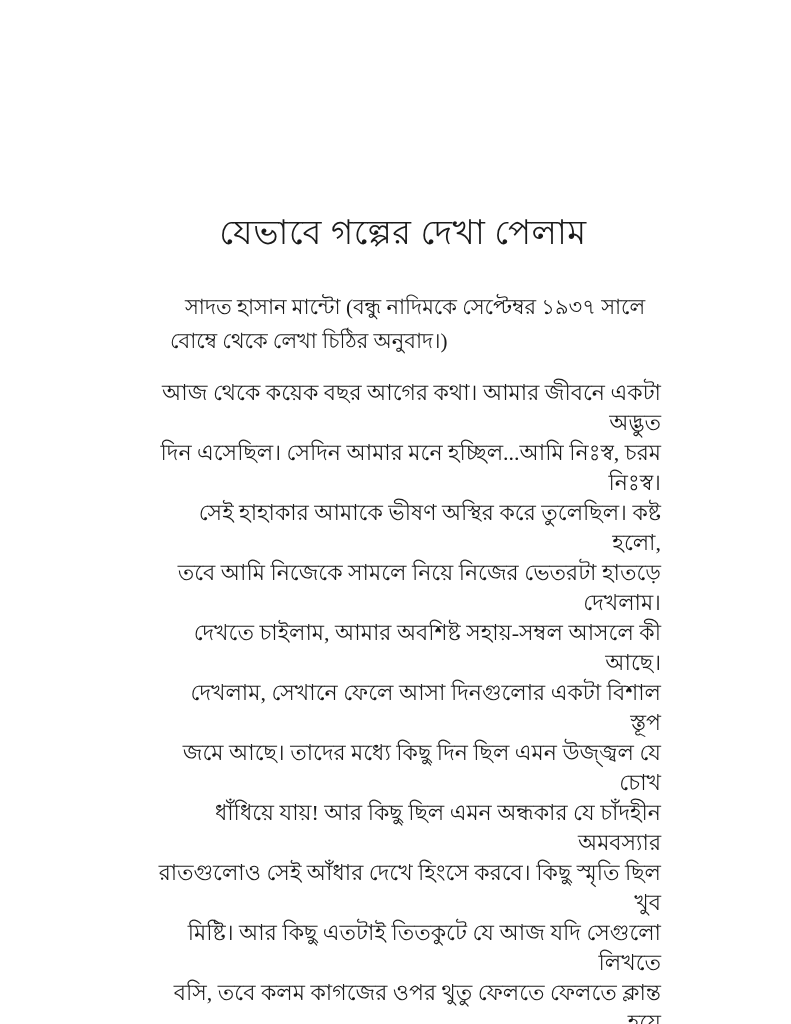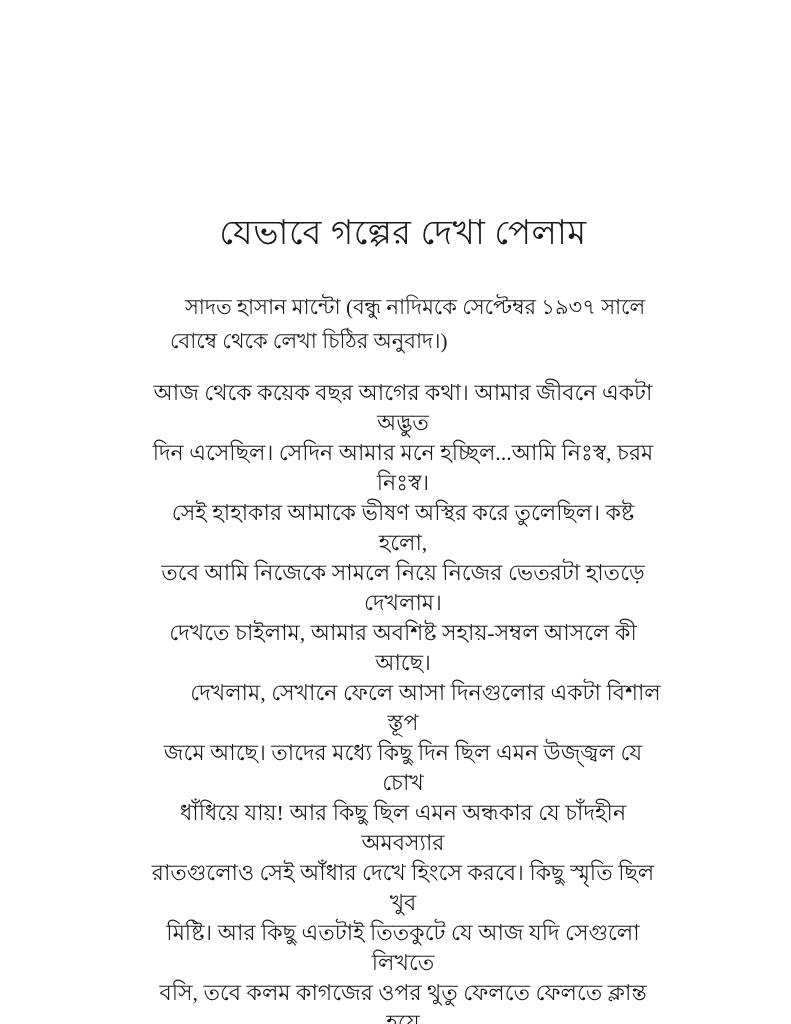--- a/index.html
+++ b/index.html
@@ -34,21 +34,21 @@
     text-indent: 15px;
     white-space: pre-line;
   }
   .body-text {
     font-size: 22px;
     line-height: 30px;
   }
   .para {
     margin: 0;
     white-space: pre-line;
-    text-align: center;
+    text-align: right;
   }
   .para.indent {
     text-indent: 45px;
   }
 </style>
 </head>
 <body>
 
 <div class="page">
   <h1 class="title">যেভাবে গল্পের দেখা পেলাম</h1>

